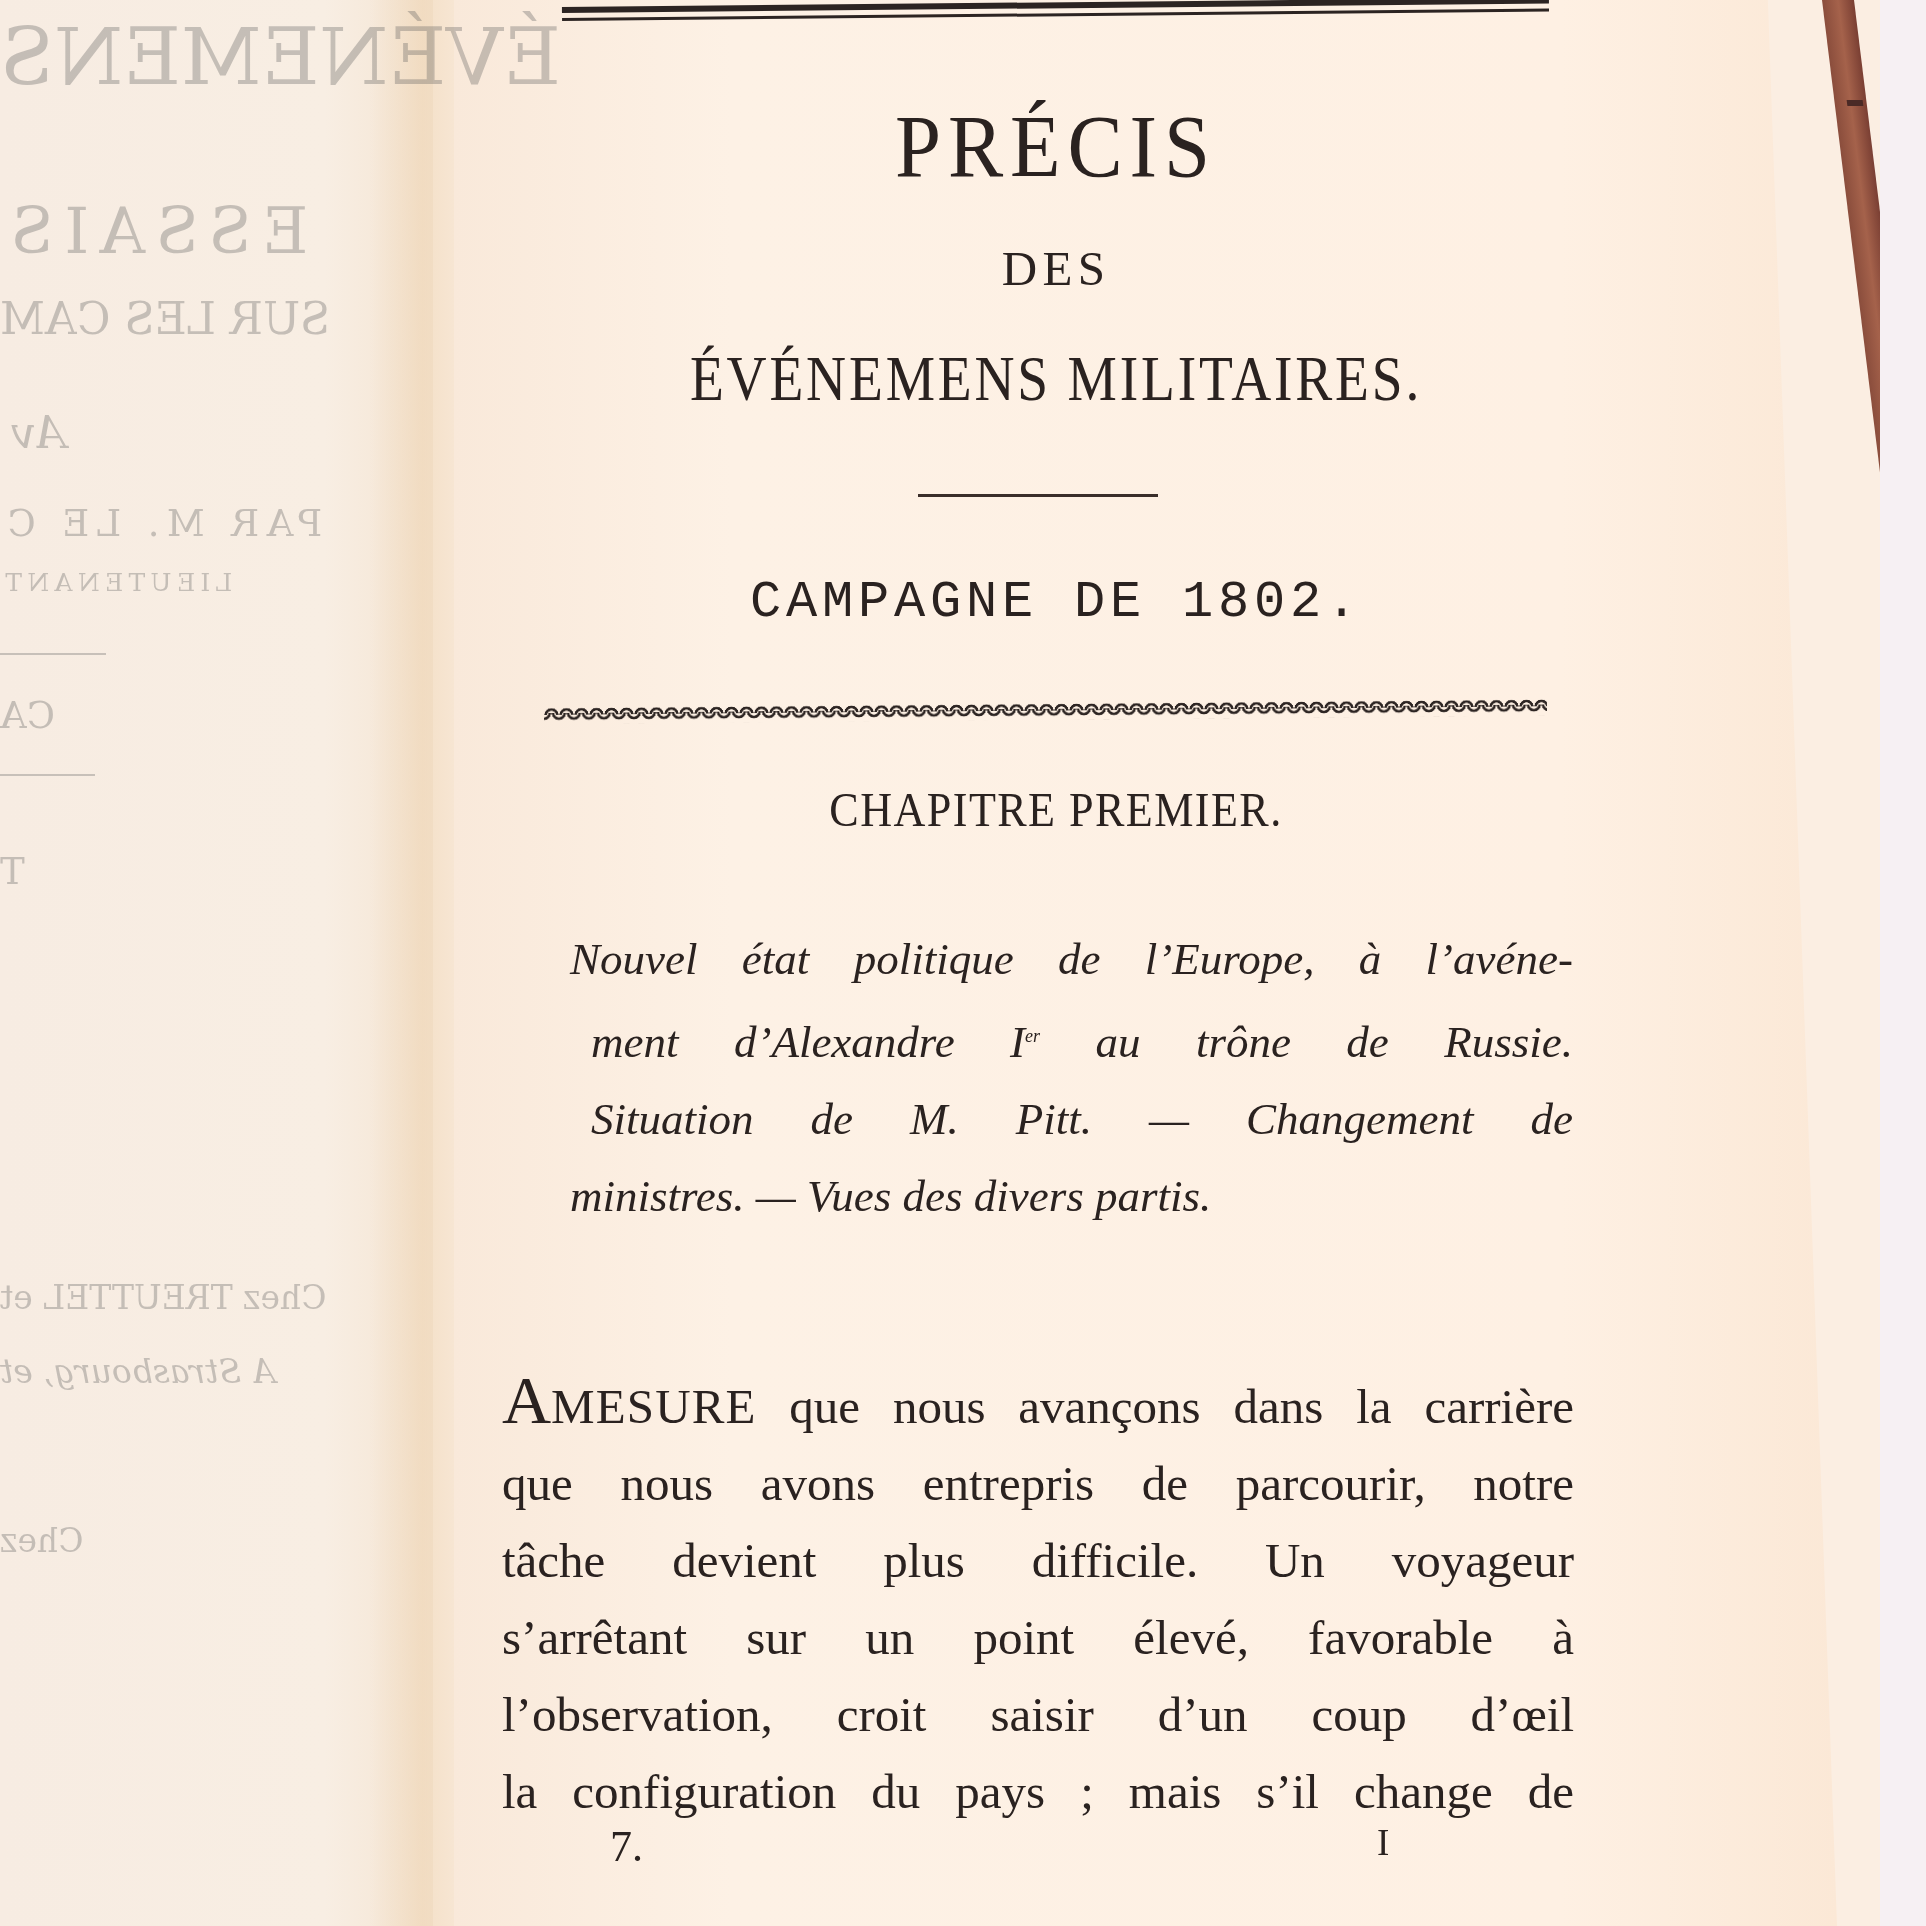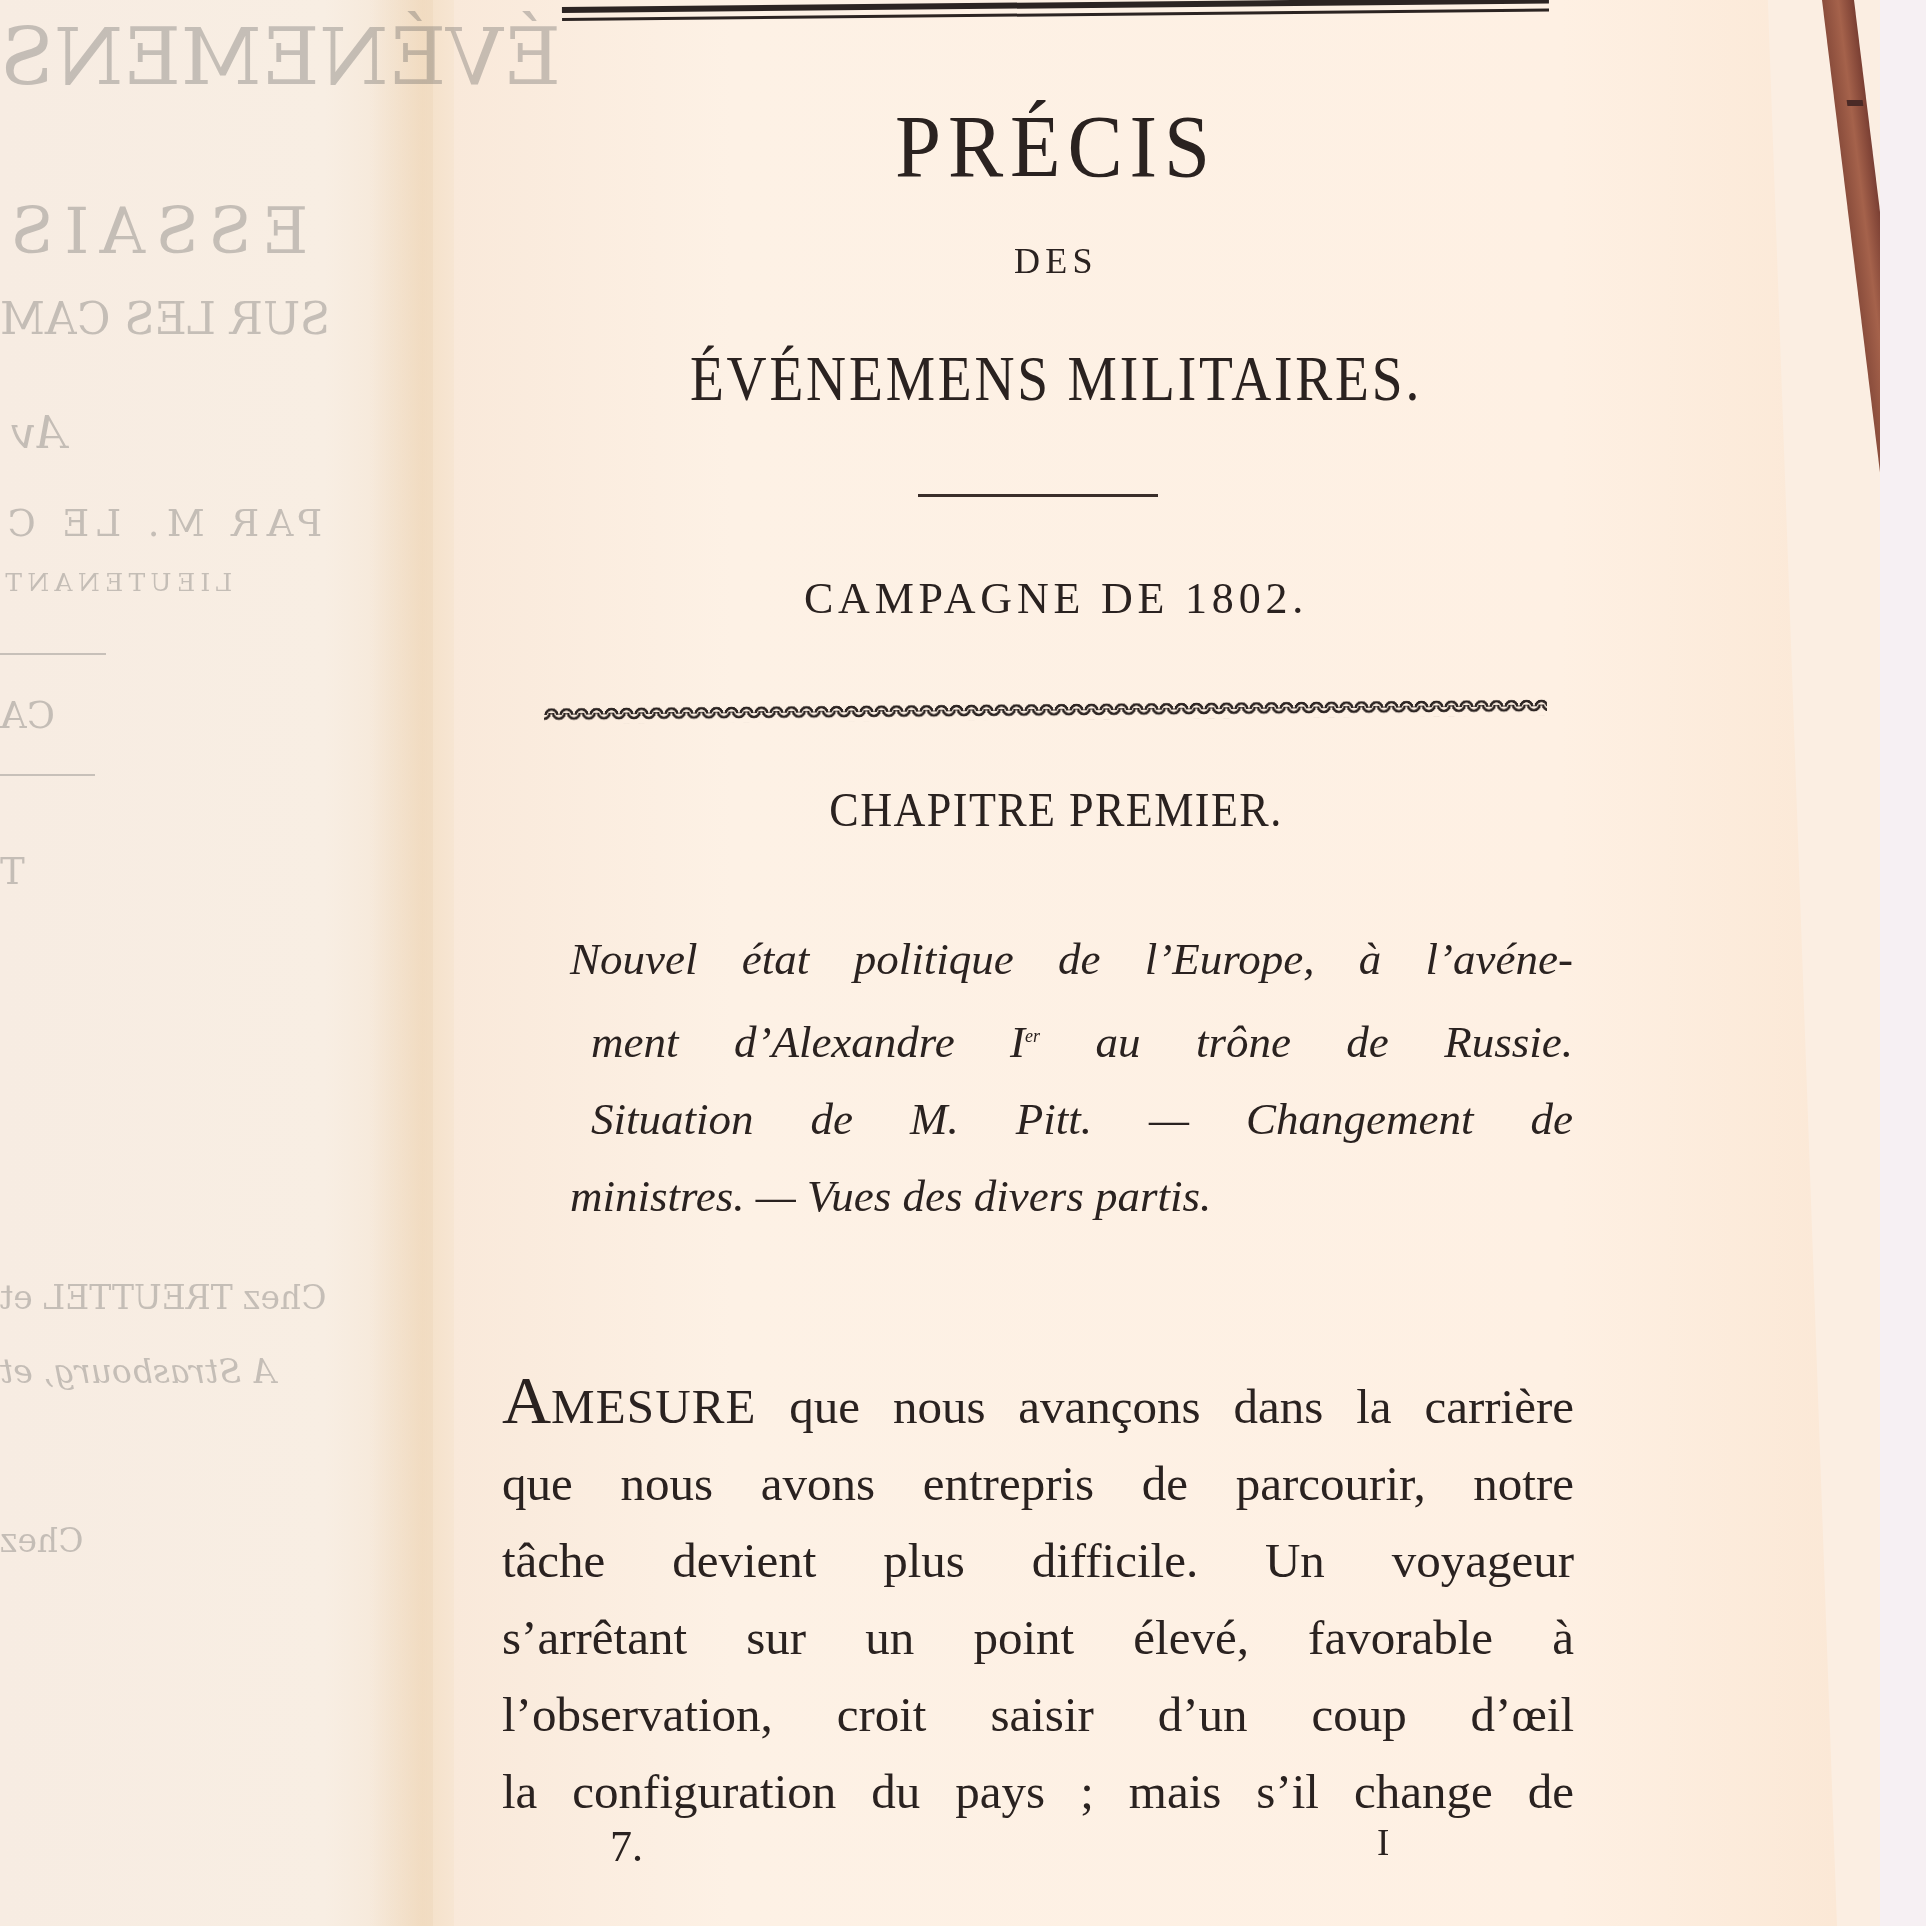--- a/index.html
+++ b/index.html
@@ -56,34 +56,34 @@
     .top-rule .thick { position: absolute; left: 0; top: 3.2px; width: 100%; height: 6.3px; background: #2c2422; }
     .top-rule .thin { position: absolute; left: 0; top: 14.3px; width: 100%; height: 2.6px; background: #2c2422; }
 
     .title-main {
       position: absolute; left: 528px; top: 95px; width: 1056px; text-align: center;
       font-size: 89px; letter-spacing: 7.4px; font-weight: normal;
       font-family: "Liberation Serif", serif; transform: scaleX(0.93);
     }
     .title-des {
       position: absolute; left: 528px; top: 240px; width: 1056px; text-align: center;
-      font-size: 36px; letter-spacing: 5.3px; font-family: "Liberation Serif", serif;
+      font-size: 49px; letter-spacing: 5.3px; font-family: "Liberation Serif", serif;
     }
     .title-sub {
       position: absolute; left: 528px; top: 343px; width: 1056px; text-align: center;
       font-size: 63px; letter-spacing: 3.2px; font-family: "Liberation Serif", serif;
       transform: scaleX(0.88);
     }
     .short-rule {
       position: absolute; left: 918px; top: 494px; width: 240px; height: 3.2px;
       background: #3a2e2a;
     }
     .campaign {
       position: absolute; left: 528px; top: 573px; width: 1056px; text-align: center;
-      font-size: 44px; letter-spacing: 4.8px; font-family: Liberation Serif, serif;
+      font-size: 52px; letter-spacing: 4.8px; font-family: Liberation Mono, monospace;
     }
     .wavy-rule {
       position: absolute; left: 544px; top: 708px; width: 1003px; height: 16px;
       transform: rotate(-0.5deg); transform-origin: left center;
       background:
         radial-gradient(circle at 50% 100%, transparent 4.2px, #2c2422 4.8px, #2c2422 6.9px, transparent 7.4px) 0 -4.2px / 15px 11.6px repeat-x,
         radial-gradient(circle at 50% 0%, transparent 4.2px, #2c2422 4.8px, #2c2422 6.9px, transparent 7.4px) 7.4px 5.3px / 15px 11.6px repeat-x;
     }
     .chapter {
       position: absolute; left: 528px; top: 781px; width: 1056px; text-align: center;

